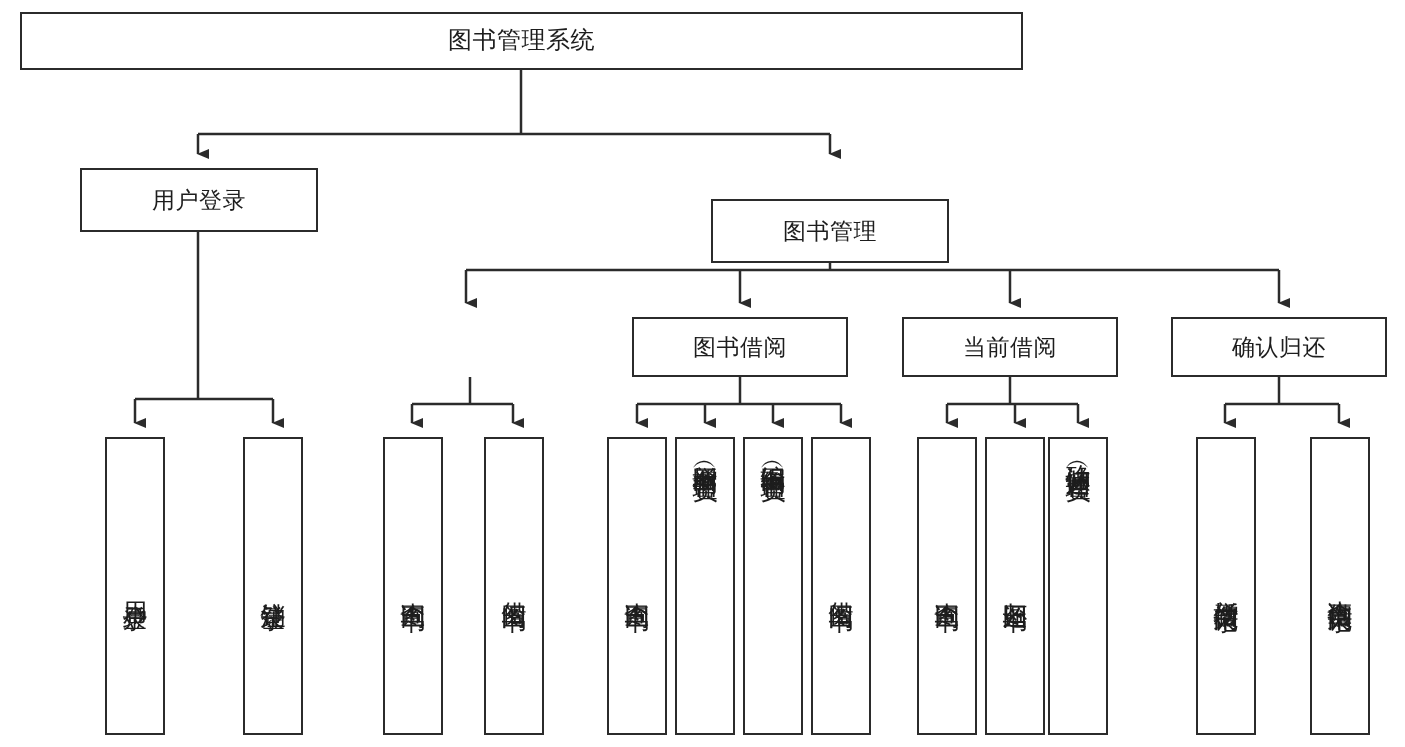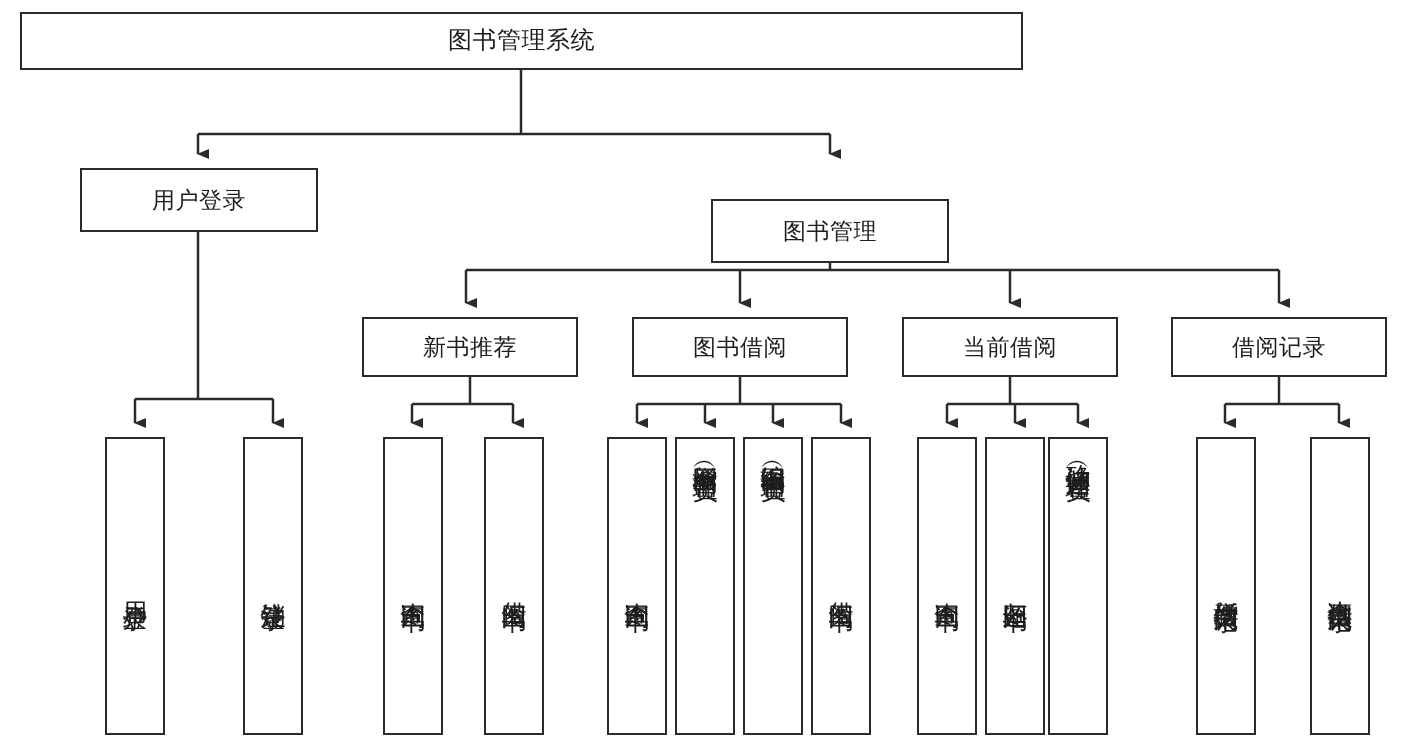--- a/index.html
+++ b/index.html
@@ -140,34 +140,31 @@
   </div>
 
   <div class="node horiz" style="left:80px; top:168px; width:238px; height:64px;">
     <span class="label">用户登录</span>
   </div>
 
   <div class="node horiz" style="left:711px; top:168px; width:238px; height:64px;margin-top:31px;">
     <span class="label">图书管理</span>
   </div>
 
-  <div class="node horiz" style="left:362px; top:317px; width:216px; height:60px;">
-    <span class="label">新书推荐</span>
-  </div>
 
   <div class="node horiz" style="left:632px; top:317px; width:216px; height:60px;">
     <span class="label">图书借阅</span>
   </div>
 
   <div class="node horiz" style="left:902px; top:317px; width:216px; height:60px;">
     <span class="label">当前借阅</span>
   </div>
 
   <div class="node horiz" style="left:1171px; top:317px; width:216px; height:60px;">
-    <span class="label">借阅记录</span>
+    <span class="label">确认归还</span>
   </div>
 
   <div class="node vert vcenter" style="left:105px; top:437px; width:60px; height:298px;">
     <span class="label">用户登录</span>
   </div>
 
   <div class="node vert vcenter" style="left:243px; top:437px; width:60px; height:298px;">
     <span class="label">注销登录</span>
   </div>
 

